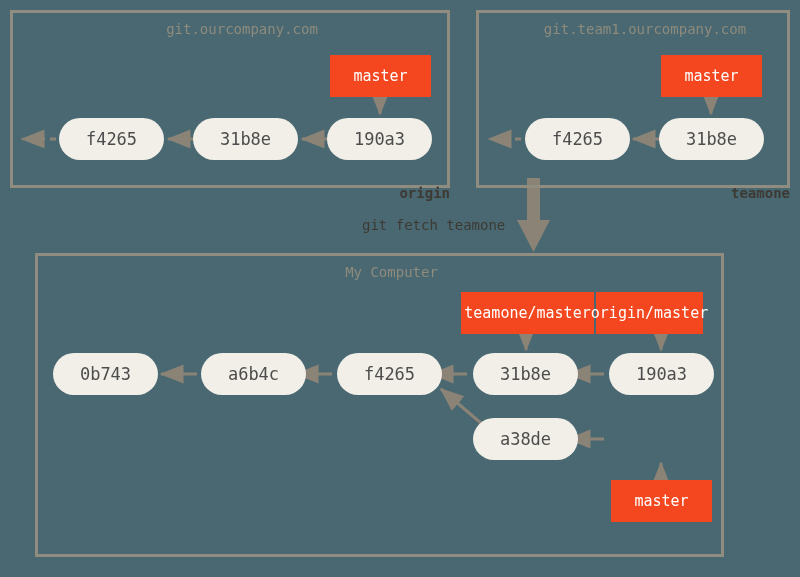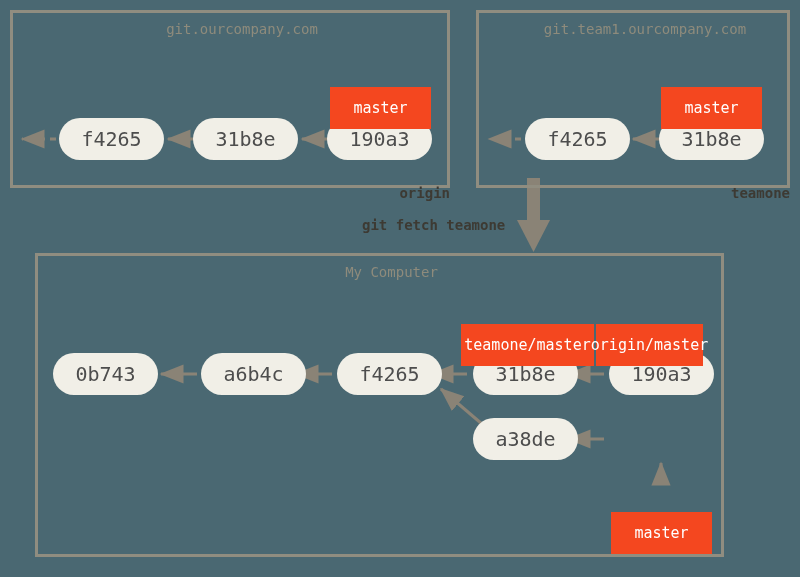--- a/index.html
+++ b/index.html
@@ -51,48 +51,47 @@
     white-space: nowrap;
   }
   
   .commit {
     position: absolute;
     width: 105px;
     height: 42px;
     background: #f1efe7;
     border-radius: 21px;
     color: #4d4d4d;
-    font-size: 20px;
+    font-size: 17px;
     display: flex;
     align-items: center;
     justify-content: center;
     box-sizing: border-box;
     z-index: 3;
   }
   
   .ref {
     position: absolute;
     height: 42px;
     background: #f4471f;
     color: #ffffff;
     font-size: 15px;
     display: flex;
     align-items: center;
     justify-content: center;
     box-sizing: border-box;
     z-index: 3;
     padding: 0 10px;
-    margin-top: 32px;
   }
   
   .cmd-label {
     position: absolute;
     color: #3d3a33;
     font-size: 14px;
-    font-weight: bold;
+    font-weight: normal;
     white-space: nowrap;
     z-index: 4;
   }
 </style>
 </head>
 <body>
 
 <div id="canvas">
 
   <svg class="layer" viewBox="0 0 800 577">

